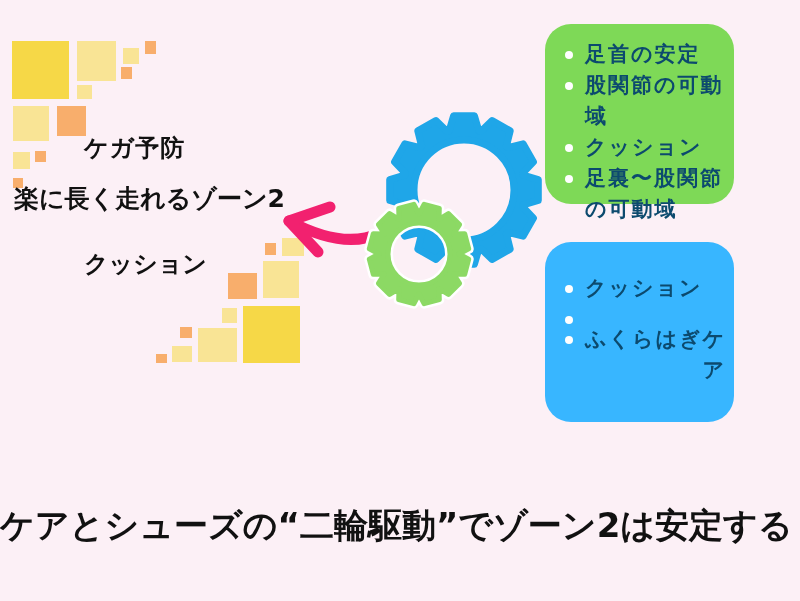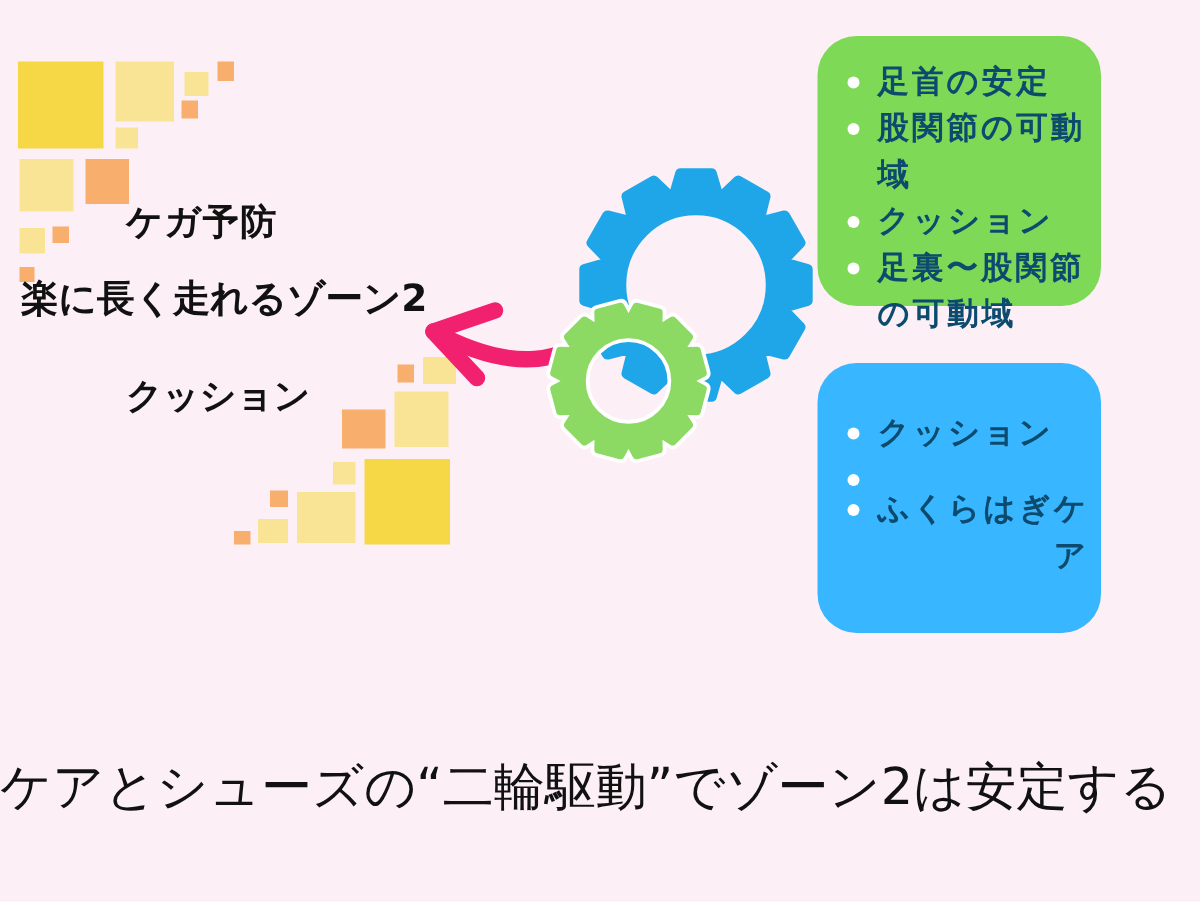--- a/index.html
+++ b/index.html
@@ -23,21 +23,21 @@
     display:flex; align-items:flex-start;
     font-size:21px; font-weight:700; line-height:31px; letter-spacing:2px;
   }
   .dot {
     flex:none; width:8px; height:8px; border-radius:50%;
     background:#ffffff; margin:12px 12px 0 0;
   }
   #bottom-title {
     position:absolute; left:0; top:505px; width:663px;
     text-align:left; color:#111111;
-    font-size:34px; font-weight:400; line-height:1.2; white-space:nowrap;
+    font-size:34px; font-weight:700; line-height:1.2; white-space:nowrap;
   }
   #mosaic div { position:absolute; }
   #art-svg { position:absolute; left:0; top:0; pointer-events:none; }
 </style>
 </head>
 <body>
 
 <div id="canvas" style="background: rgb(252, 240, 246);">
 
   <div id="mosaic">

